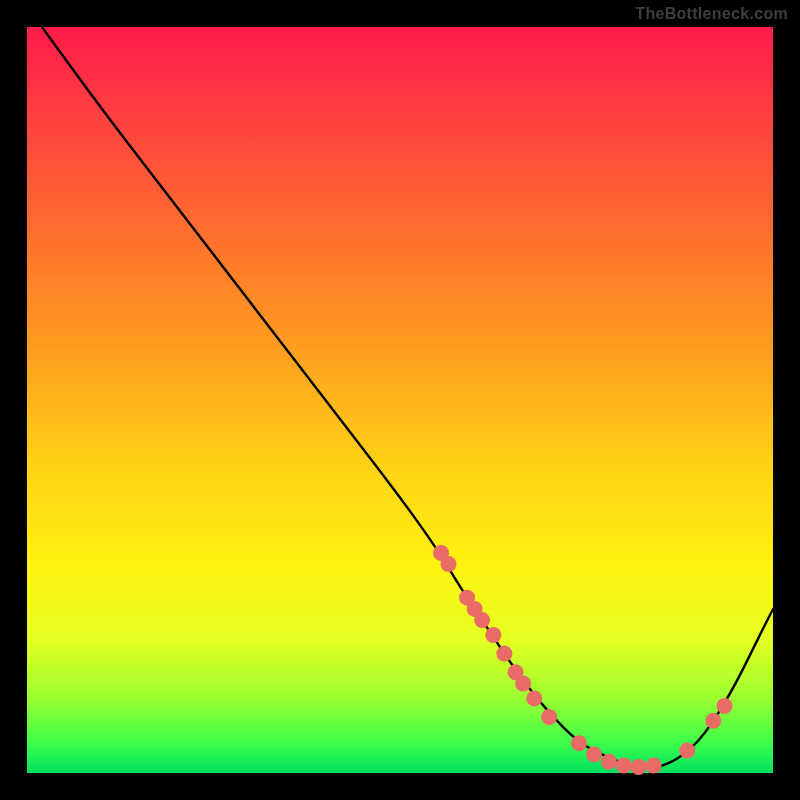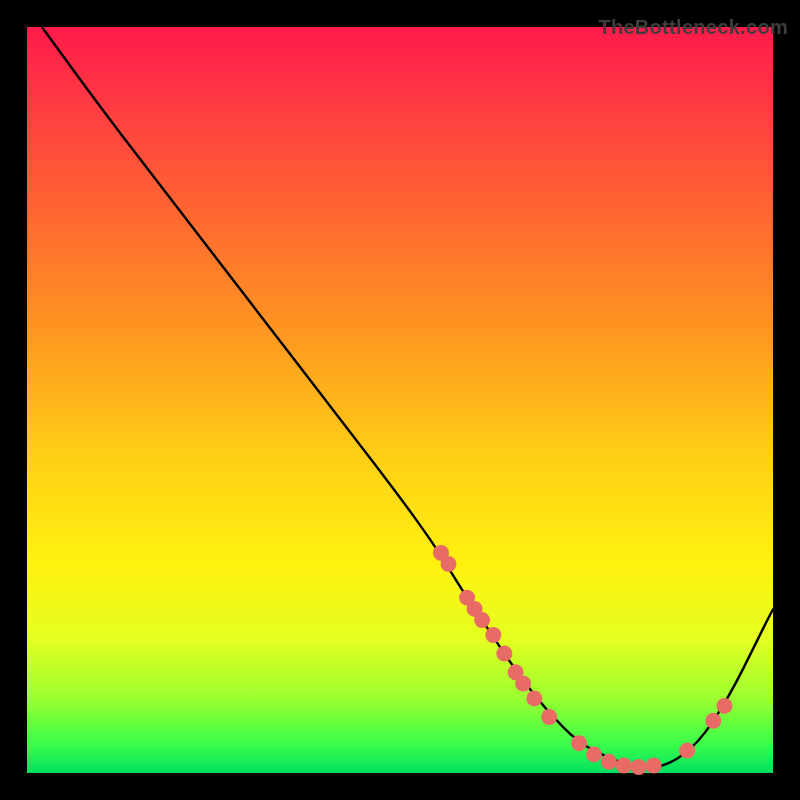--- a/index.html
+++ b/index.html
@@ -40,24 +40,24 @@
   svg.curve {
     position: absolute;
     left: 0;
     top: 0;
     width: 746px;
     height: 746px;
     overflow: visible;
   }
   .attribution {
     position: absolute;
-    top: 16px;
+    top: 5px;
     right: 12px;
     color: #3e3e3e;
-    font-size: 20px;
+    font-size: 16px;
     font-weight: 600;
     letter-spacing: 0.3px;
   }
 </style>
 </head>
 <body>
 
 <div class="frame">
 
   <div class="plot-area">

